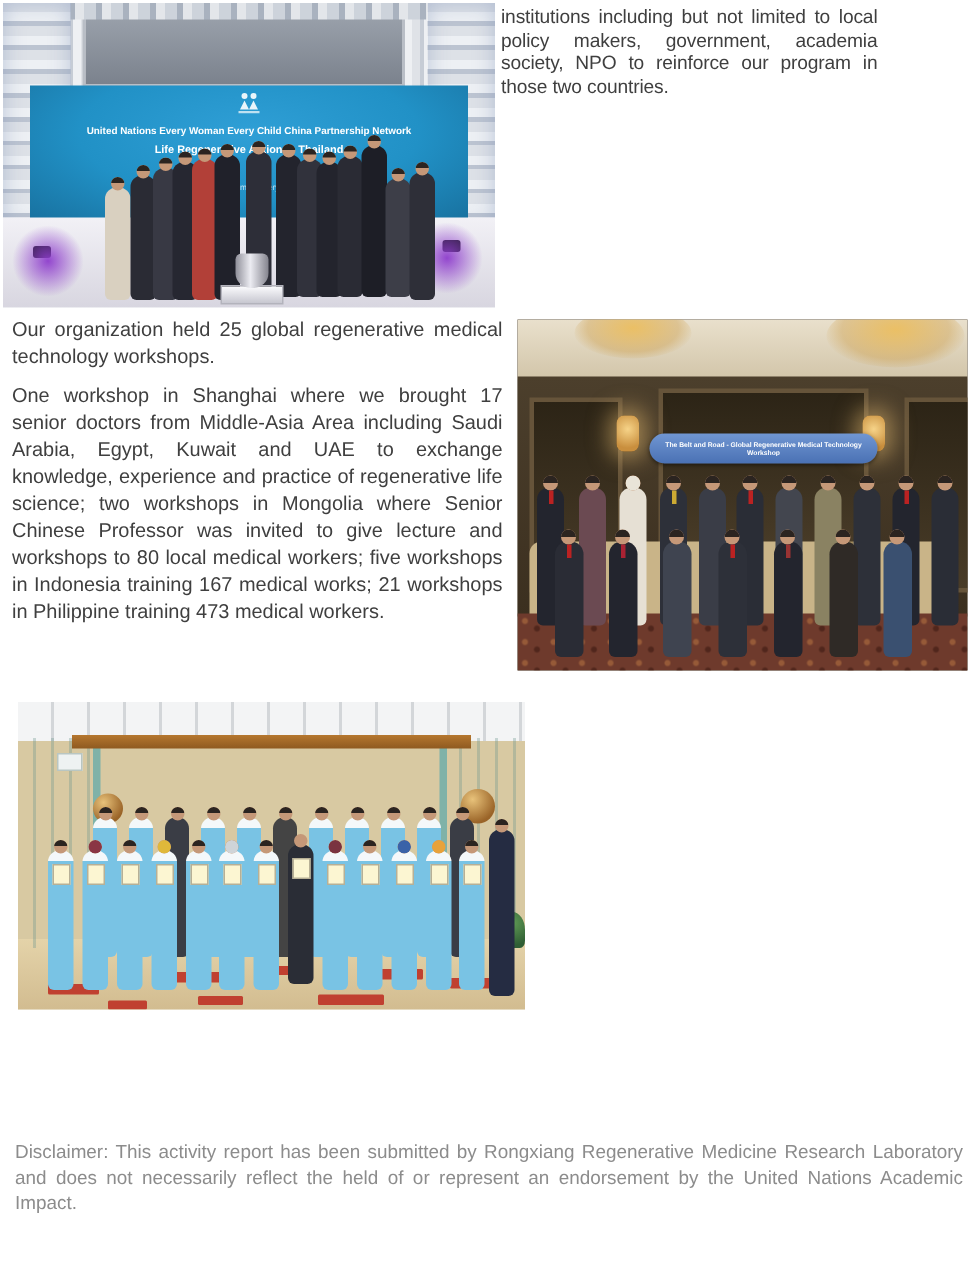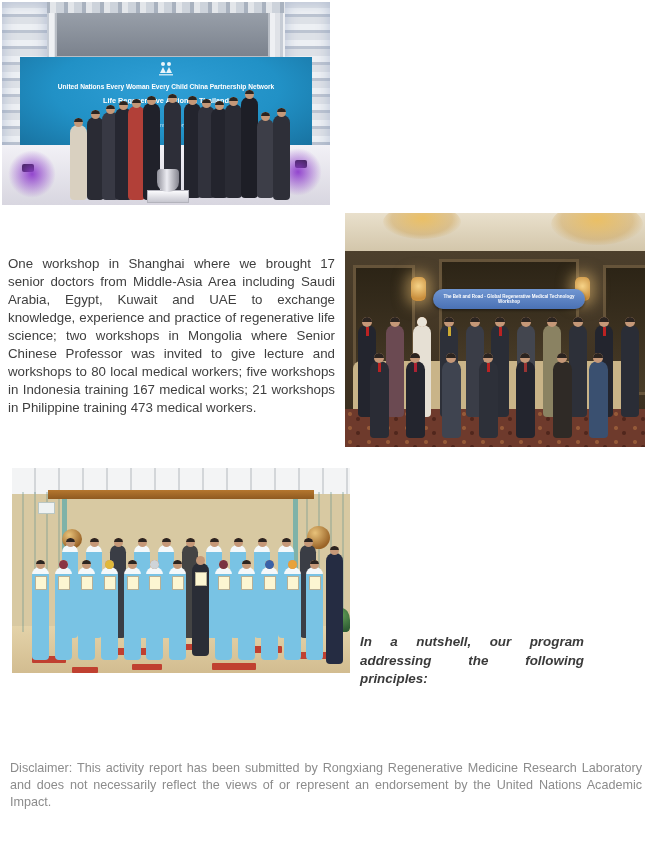--- a/index.html
+++ b/index.html
@@ -226,21 +226,23 @@
           <div style="position: absolute; left: 0px; top: 7px; width: 17px; height: 85px; background: rgb(46, 47, 56); border-radius: 7.65px 7.65px 4px 4px;"></div>
           <div style="position: absolute; left: 4px; top: 0px; width: 9px; height: 9px; border-radius: 50%; background: rgb(197, 152, 120); overflow: hidden;">
             <div style="position: absolute; left: 0px; top: 0px; width: 100%; height: 45%; background: rgb(43, 36, 32); border-radius: 50% 50% 0px 0px;"></div>
           </div>
         </div>
       </div>
     <div class="p1-pedbase"></div>
     <div class="p1-pedstem"></div>
   </div>
 
-
+  <p class="txt rc-para">institutions including but not limited to local policy makers, government, academia society, NPO to reinforce our program in those two countries.</p>
+
+  <p class="txt lc-para1">Our organization held 25 global regenerative medical technology workshops.</p>
   <p class="txt lc-para2">One workshop in Shanghai where we brought 17 senior doctors from Middle-Asia Area including Saudi Arabia, Egypt, Kuwait and UAE to exchange knowledge, experience and practice of regenerative life science; two workshops in Mongolia where Senior Chinese Professor was invited to give lecture and workshops to 80 local medical workers; five workshops in Indonesia training 167 medical works; 21 workshops in Philippine training 473 medical workers.</p>
 
   <div class="photo" id="photo2">
     <div class="p2-ceiling"></div>
     <div class="chand c1"></div>
     <div class="chand c2"></div>
     <div class="p2-wall"></div>
     <div class="panel" style="left:8px;top:52px;width:62px;height:130px;"></div>
     <div class="panel" style="left:94px;top:46px;width:140px;height:112px;"></div>
     <div class="panel" style="left:258px;top:52px;width:60px;height:130px;"></div>
@@ -552,15 +554,14 @@
         </div>
         <div style="position: absolute; left: 313.5px; top: 78px; width: 17px; height: 118px;">
           <div style="position: absolute; left: 0px; top: 7px; width: 17px; height: 111px; background: rgb(37, 44, 66); border-radius: 7.65px 7.65px 4px 4px;"></div>
           <div style="position: absolute; left: 4px; top: 0px; width: 9px; height: 9px; border-radius: 50%; background: rgb(197, 152, 120); overflow: hidden;">
             <div style="position: absolute; left: 0px; top: 0px; width: 100%; height: 45%; background: rgb(43, 36, 32); border-radius: 50% 50% 0px 0px;"></div>
           </div>
         </div>
       </div>
   </div>
 
-  <p class="txt nutshell">In a nutshell, our program addressing the following principles:</p>
-  <p class="txt disclaimer">Disclaimer: This activity report has been submitted by Rongxiang Regenerative Medicine Research Laboratory and does not necessarily reflect the views of or represent an endorsement by the United Nations Academic Impact.</p>
+  <p class="txt disclaimer">Disclaimer: This activity report has been submitted by Rongxiang Regenerative Medicine Research Laboratory and does not necessarily reflect the held of or represent an endorsement by the United Nations Academic Impact.</p>
 </div>
 
 </body></html>

